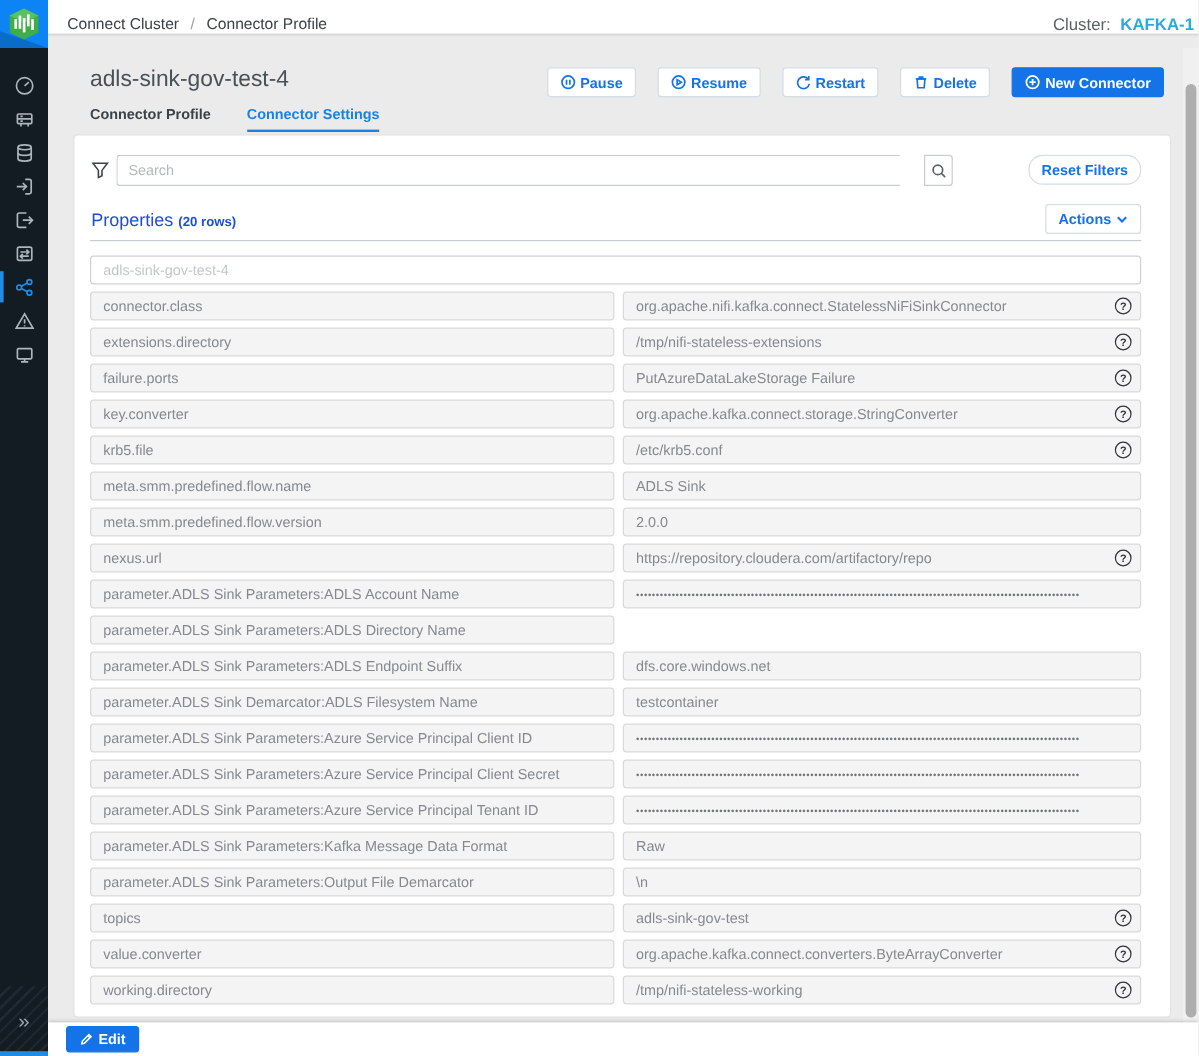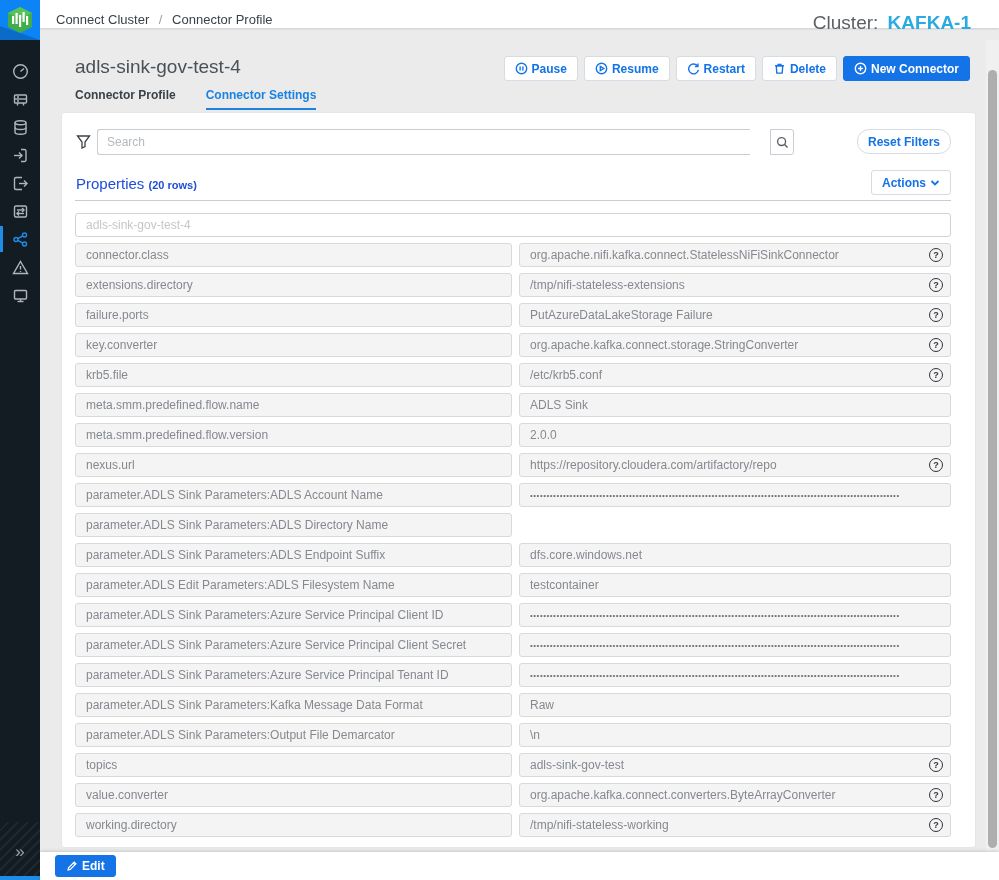--- a/index.html
+++ b/index.html
@@ -10,39 +10,39 @@
   .topbar { position:absolute; left:0; top:0; width:999px; height:28px; background:#fff;
             box-shadow:0 1px 2px rgba(0,0,0,.12); z-index:5; }
   .logo { position:absolute; left:0; top:0; width:40px; height:40px; background:#0d84f5; }
   .logo:after { content:""; position:absolute; left:0; bottom:0; border-left:40px solid transparent;
                 border-left-color:rgba(0,0,0,.18); border-top:14px solid transparent;
                 transform:skewX(0deg); border-right:0; }
   .logo svg { position:absolute; left:6px; top:6px; }
   .breadcrumb { position:absolute; left:56px; top:12px; font-size:13px; color:#3b4247; }
   .breadcrumb .sep { color:#9aa0a6; margin:0 6px; }
   .breadcrumb a { color:#3b4247; text-decoration:none; cursor:pointer; }
-  .cluster { position:absolute; right:28px; top:12px; font-size:19px; color:#5b6267; }
+  .cluster { position:absolute; right:4px; top:12px; font-size:14px; color:#5b6267; }
   .cluster .name { color:#29abe2; font-weight:bold; margin-left:4px; cursor:pointer; }
 
   
   .sidebar { position:absolute; left:0; top:40px; width:40px; height:840px; background:#141c23; z-index:4; }
   .nav { position:absolute; top:17px; left:0; width:40px; display:flex; flex-direction:column; }
   .nav-item { position:relative; width:40px; height:28px; display:flex; align-items:center; justify-content:center; cursor:pointer; }
   .nav-item svg { stroke:#aeb6bd; fill:none; stroke-width:1.4; }
   .nav-item.active svg { stroke:#1e8de8; }
   .nav-item.active:before { content:""; position:absolute; left:0; top:1px; width:3px; height:26px; background:#1e8de8; }
   .sidebar-bottom { position:absolute; left:0; bottom:0; width:40px; height:58px;
      background:repeating-linear-gradient(135deg,#141c23 0 5px,#1d2831 5px 7px); }
   .collapse { position:absolute; left:0; bottom:18px; width:40px; text-align:center; color:#9aa4ad;
               font-size:17px; cursor:pointer; user-select:none; }
   .sidebar-accent { position:absolute; left:0; bottom:0; width:40px; height:4px; background:#1e8de8; }
 
   
   .page-title { position:absolute; left:75px; top:56px; font-size:19px; color:#4a5156; }
-  .top-actions { position:absolute; top:56px; right:29px; display:flex; gap:6px;justify-content:flex-end; }
+  .top-actions { position:absolute; top:56px; right:29px; display:flex; gap:18px;justify-content:flex-end; }
   .btn { display:inline-flex; align-items:center; gap:4px; height:25px; padding:0 10px;
          background:#fff; border:1px solid #d5dce3; border-radius:3px; color:#1473e6;
          font-size:12px; font-weight:bold; cursor:pointer; white-space:nowrap; }
   .btn svg { stroke:#1473e6; fill:none; stroke-width:1.5; }
   .btn.primary { background:#1473e6; border-color:#1473e6; color:#fff; }
   .btn.primary svg { stroke:#fff; }
 
   .tabs { position:absolute; left:75px; top:88px; display:flex; gap:30px; }
   .tab { font-size:12px; font-weight:bold; color:#3b4247; padding-bottom:6px; cursor:pointer; }
   .tab.active { color:#1a82e2; border-bottom:2px solid #1a82e2; }
@@ -378,21 +378,21 @@
     <div class="field kfield">
             <span class="ktext">parameter.ADLS Sink Parameters:ADLS Endpoint Suffix</span>
           </div>
     <div class="field vfield">
             <span class="vtext">dfs.core.windows.net</span>
           </div>
   </div>
 
   <div class="prow">
     <div class="field kfield">
-            <span class="ktext">parameter.ADLS Edit Parameters:ADLS Filesystem Name</span>
+            <span class="ktext">parameter.ADLS Sink Demarcator:ADLS Filesystem Name</span>
           </div>
     <div class="field vfield">
             <span class="vtext">testcontainer</span>
           </div>
   </div>
 
   <div class="prow">
     <div class="field kfield">
             <span class="ktext">parameter.ADLS Sink Parameters:Azure Service Principal Client ID</span>
           </div>

